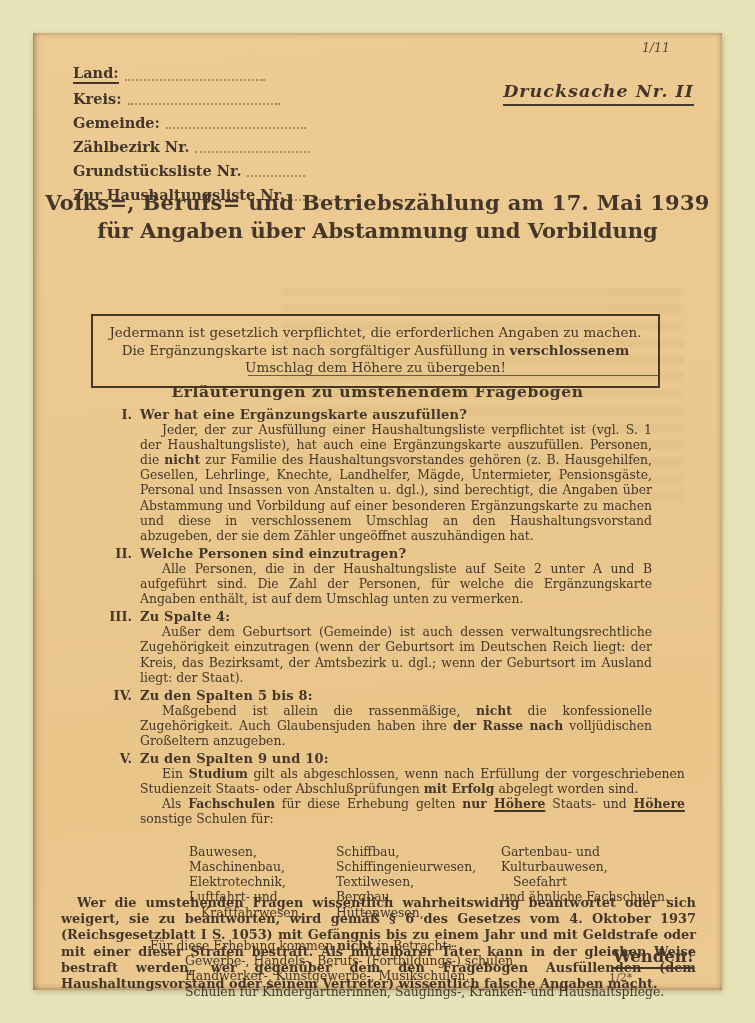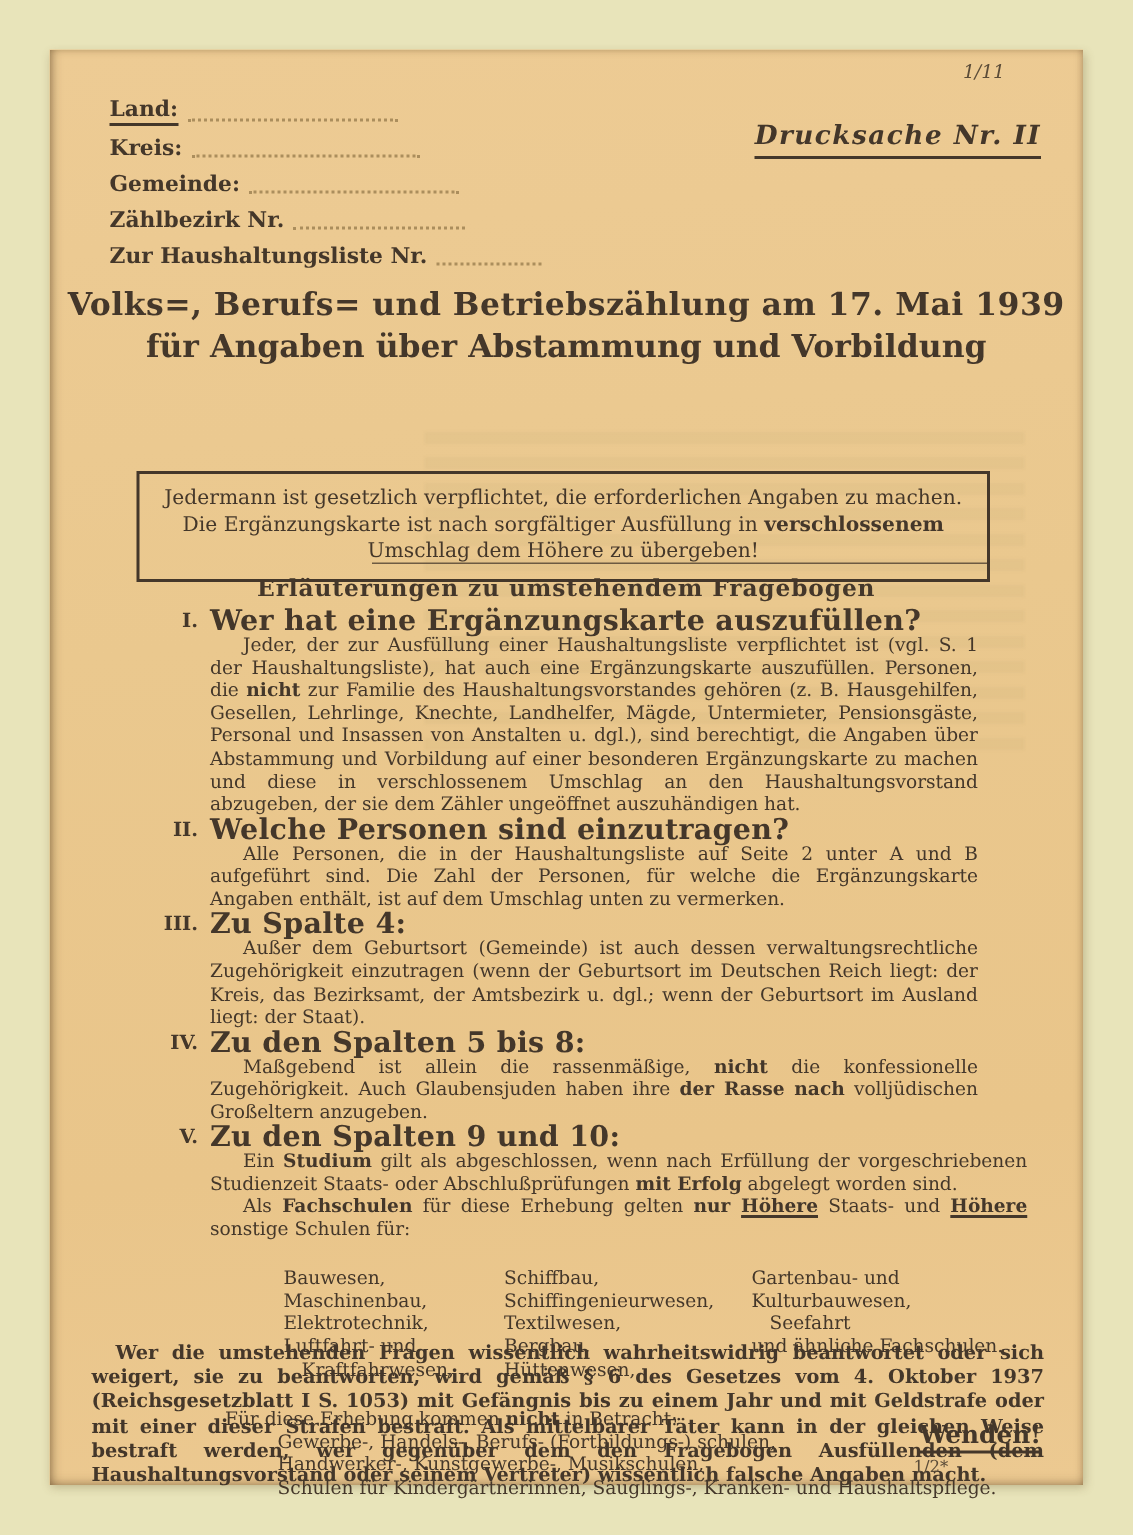--- a/index.html
+++ b/index.html
@@ -69,21 +69,21 @@
 
   .expl-heading {
     position: absolute; top: 349px; left: 0; right: 0;
     text-align: center; font-weight: bold; font-size: 15.5px; letter-spacing: .6px;
   }
 
   .sections { position: absolute; top: 374px; left: 63px; width: 556px; font-size: 12.4px; line-height: 15.1px; }
   .section { display: flex; margin-bottom: 3px; }
   .sec-num { width: 36px; min-width: 36px; text-align: right; padding-right: 8px; font-weight: bold; font-size: 13px; }
   .sec-content { flex: 1; }
-  .sec-q { font-weight: bold; font-size: 19px; letter-spacing: .2px; }
+  .sec-q { font-weight: bold; font-size: 13px; letter-spacing: .2px; }
   .sec-body { text-align: justify; text-indent: 22px; }
   .seg-b { font-weight: bold; }
   .seg-u { text-decoration: underline; text-decoration-thickness: 1.5px; text-underline-offset: 2px; }
 
   .schools { display: flex; margin-left: 33px; margin-top: 1px; }
   .schools ul { list-style: none; margin: 16px; padding: 0; white-space: nowrap; }
   .schools ul li { line-height: 15.3px; }
   .school-col1 { width: 115px; }
   .school-col2 { width: 133px; }
   .school-col3 { flex: 1; }
@@ -128,20 +128,24 @@
         <span class="field-label">Kreis:</span>
         <span class="leader lw2"></span>
       </div>
       <div class="field-row">
         <span class="field-label">Gemeinde:</span>
         <span class="leader lw3"></span>
       </div>
       <div class="field-row">
         <span class="field-label">Zählbezirk Nr.</span>
         <span class="leader lw4"></span>
+      </div>
+      <div class="field-row">
+        <span class="field-label">Grundstücksliste Nr.</span>
+        <span class="leader lw5"></span>
       </div>
       <div class="field-row">
         <span class="field-label">Zur Haushaltungsliste Nr.</span>
         <span class="leader lw6"></span>
       </div>
     </div>
 
     <div class="drucksache">Drucksache Nr. II</div>
 
     <div class="title-block">

